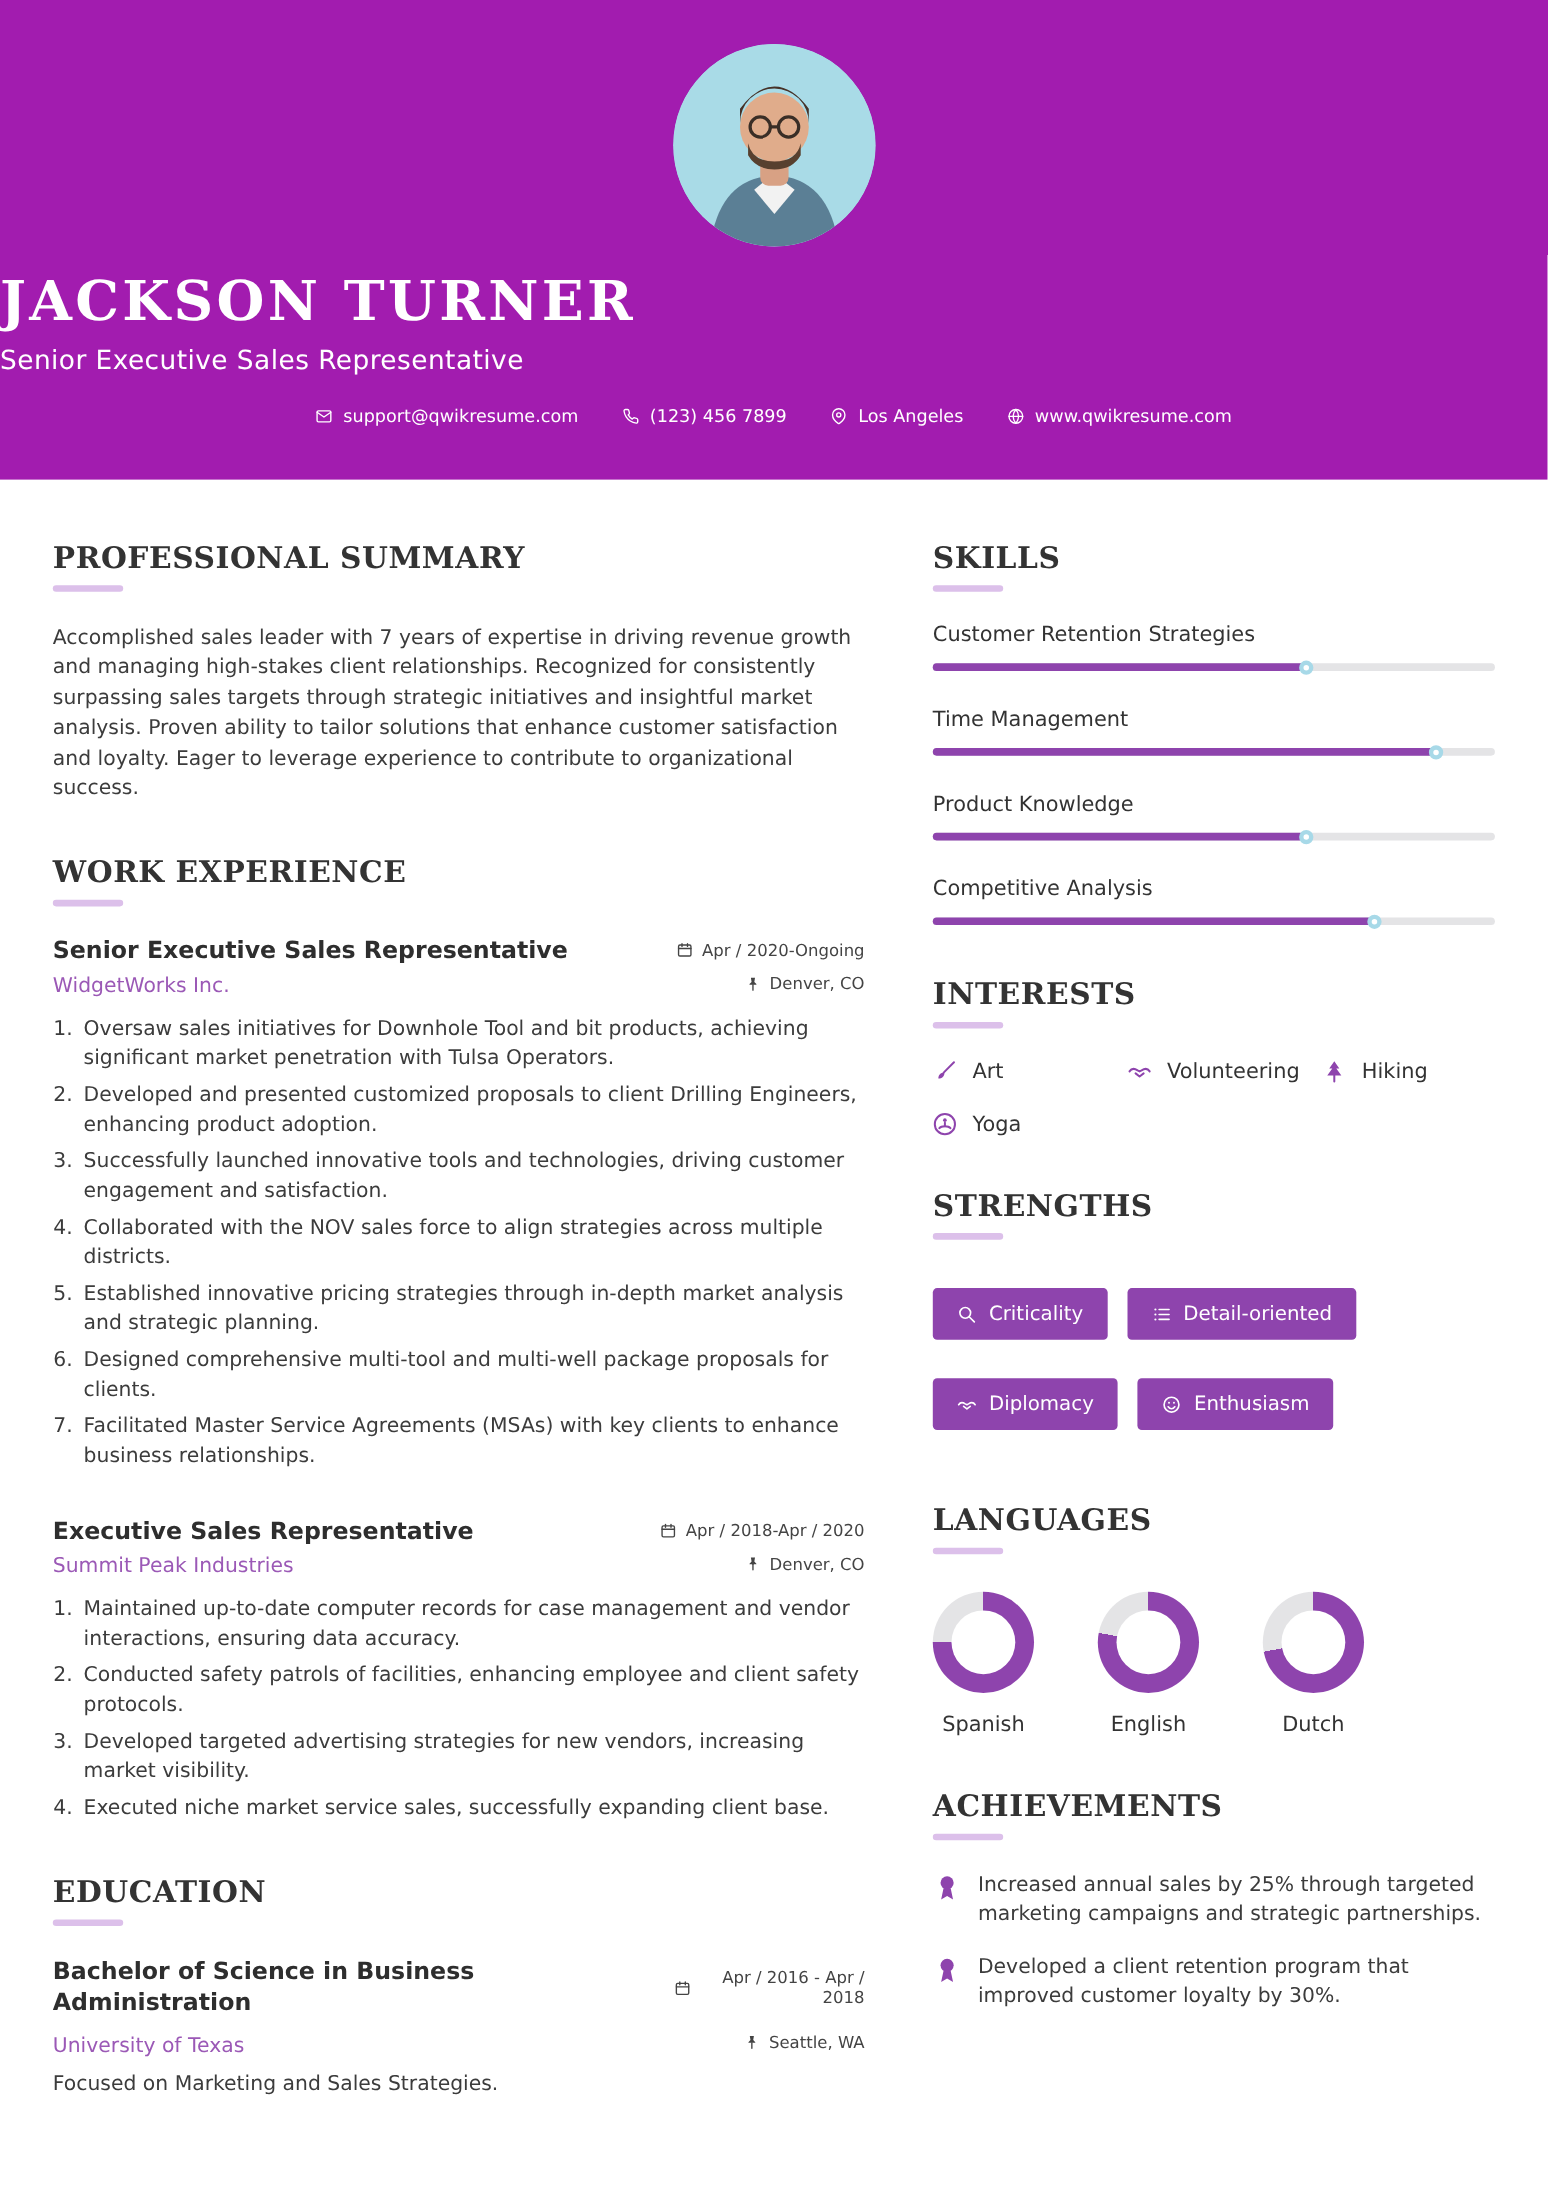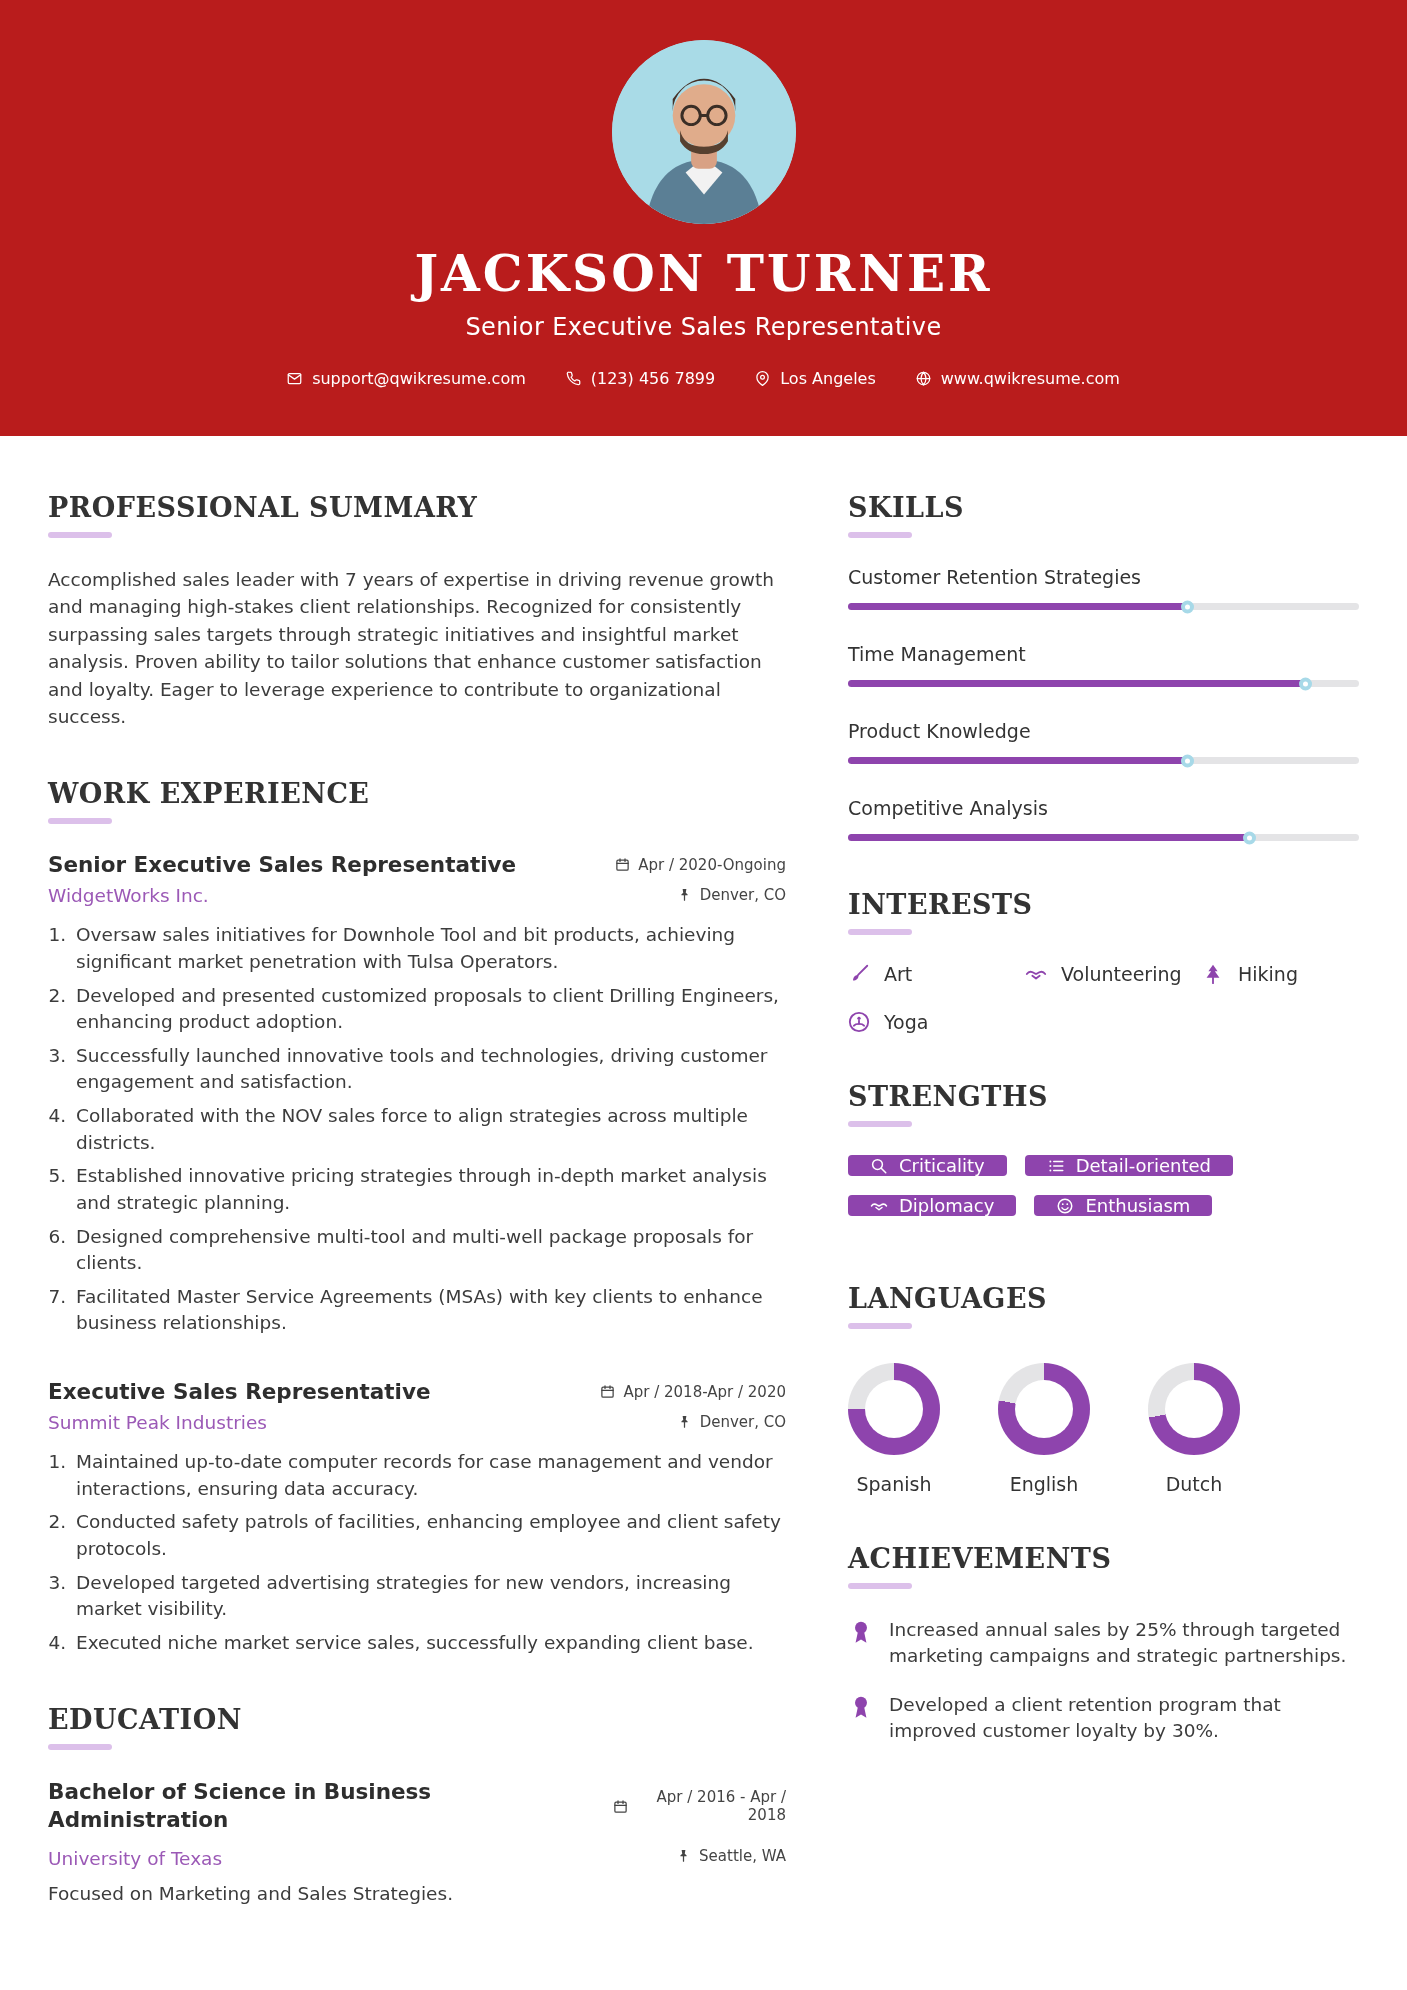--- a/index.html
+++ b/index.html
@@ -5,21 +5,21 @@
   * { margin:0; padding:0; box-sizing:border-box; }
   html,body { background:#ffffff; }
   body {
     width:1407px; min-height:1990px;
     font-family:"DejaVu Sans","Liberation Sans",sans-serif;
     color:#3d3d3d;
   }
   .page { width:1407px; min-height:1990px; display:flex; flex-direction:column; background:#fff; }
 
   
-  .hdr { background:#b91c1c; color:#fff; text-align:center; padding:40px 0 48px; }
+  .hdr { background:#a21caf; color:#fff; padding:40px 0 48px; }
   .avatar { width:184px; height:184px; border-radius:50%; overflow:hidden; margin:0 auto 20px; background:#a9dbe7; }
   .avatar svg { width:100%; height:100%; display:block; }
   .hdr-name { font-family:"DejaVu Serif","Liberation Serif",serif; font-size:50px; font-weight:700; letter-spacing:3px; }
   .hdr-title { font-size:24px; font-weight:400; margin-top:10px; letter-spacing:.4px; }
   .contact-row { display:flex; justify-content:center; align-items:center; gap:40px; margin-top:28px; font-size:16px; }
   .contact-item { display:flex; align-items:center; gap:10px; }
   .ic { width:18px; height:18px; stroke:currentColor; fill:none; stroke-width:2; stroke-linecap:round; stroke-linejoin:round; display:block; }
   .ic-sm { width:15px; height:15px; }
 
   
@@ -58,21 +58,21 @@
     width:13px; height:13px; border-radius:50%; background:#fff; border:4px solid #a7d9e8; }
 
   
   .interests-grid { display:grid; grid-template-columns:1fr 1fr 1fr; row-gap:26px; column-gap:20px; }
   .interest { display:flex; align-items:center; gap:14px; font-size:19px; color:#333; }
   .interest .ic { color:#8e44ad; width:22px; height:22px; }
 
   
   .strengths-wrap { display:flex; flex-wrap:wrap; }
   .strength-badge { display:inline-flex; align-items:center; gap:11px; background:#8e44ad; color:#fff;
-    font-size:18px; padding:0 22px; border-radius:4px; margin:0 18px 19px 0; }
+    font-size:18px; padding:13px 22px; border-radius:4px; margin:16px 18px 19px 0; }
   .strength-badge .ic { width:18px; height:18px; }
 
   
   .langs-row { display:flex; gap:58px; padding-top:6px; }
   .lang { text-align:center; }
   .donut { position:relative; width:92px; height:92px; border-radius:50%; background:#e4e4e6; }
   .donut::after { content:""; position:absolute; inset:17px; border-radius:50%; background:#fff; }
   .lang-label { font-size:19px; color:#333; margin-top:18px; }
 
   

